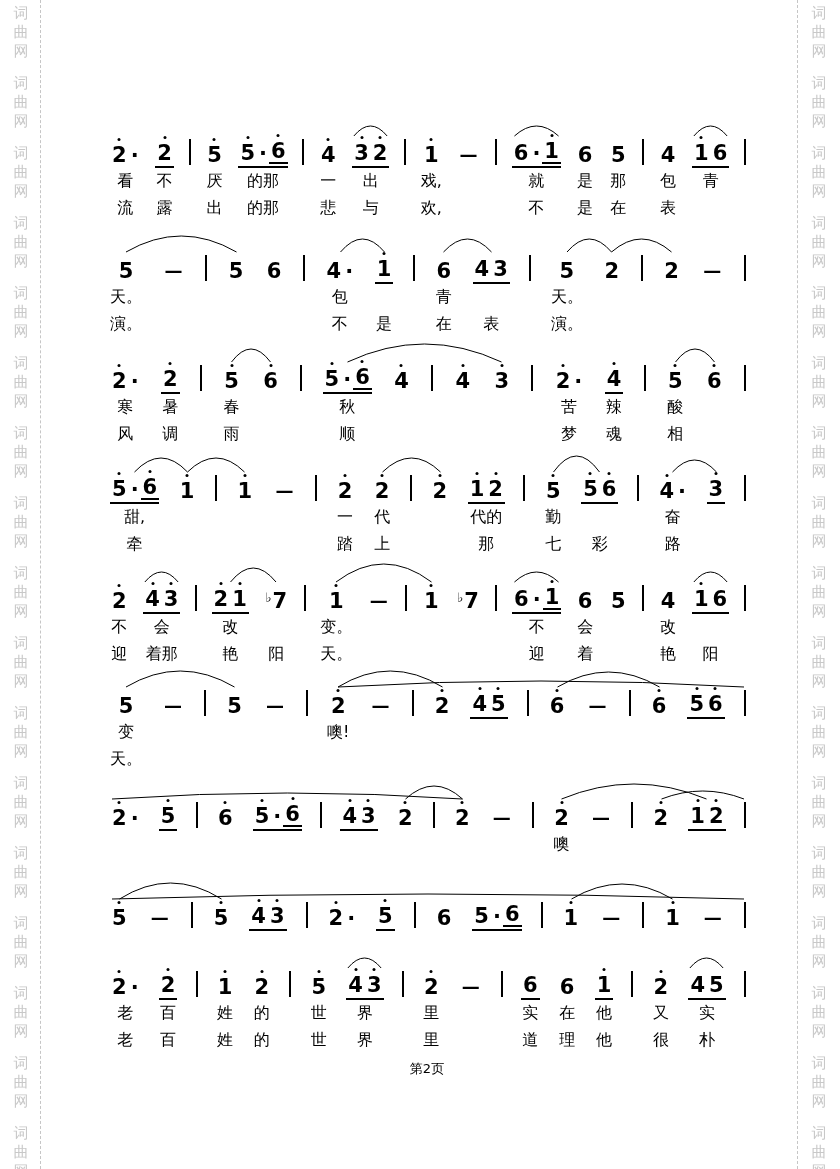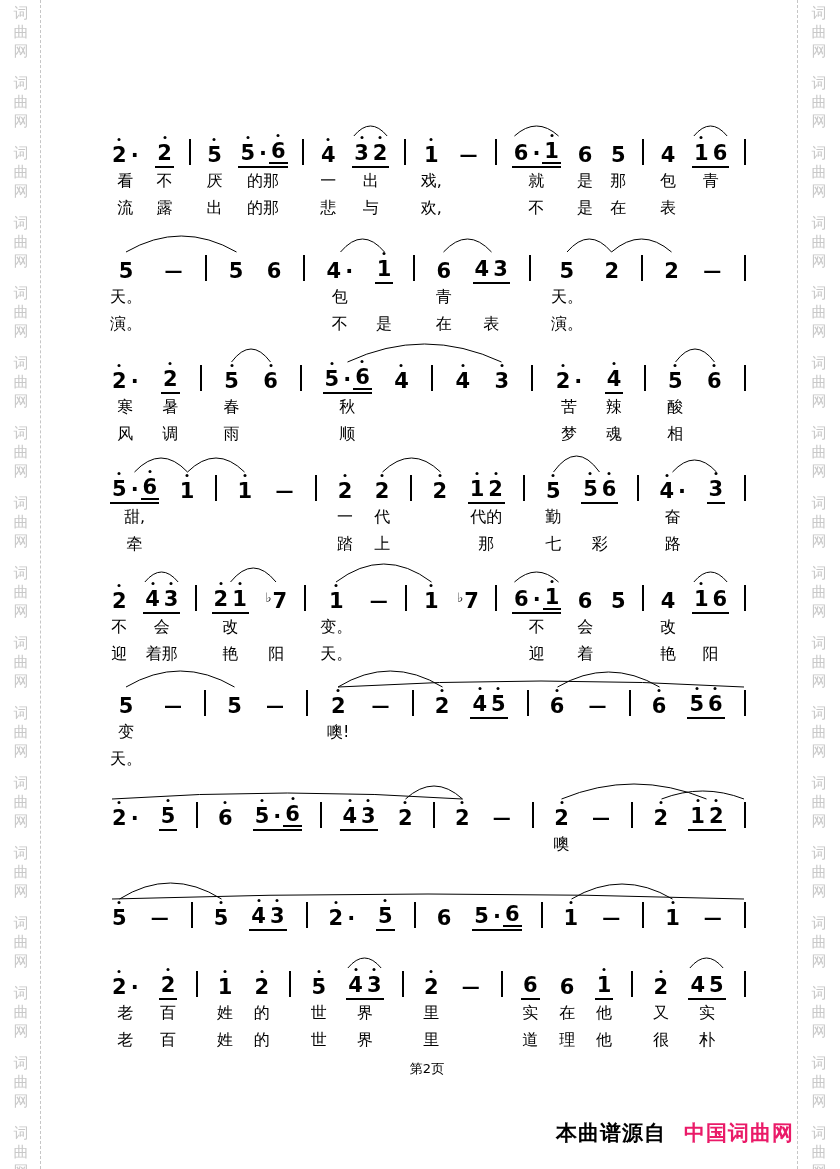--- a/index.html
+++ b/index.html
@@ -1665,16 +1665,13 @@
             </div>
             <div class="lyr"></div>
             <div class="lyr"></div>
           </div>
         </div>
       </div>
     </div>
 
   <div class="pagenum">第2页</div>
 
-  <div class="footer">
-    <span>本曲谱源自</span><span class="brand" id="brand" style="color: rgb(234, 26, 104);">中国词曲网</span>
-  </div>
 </div>
 
 </body></html>

